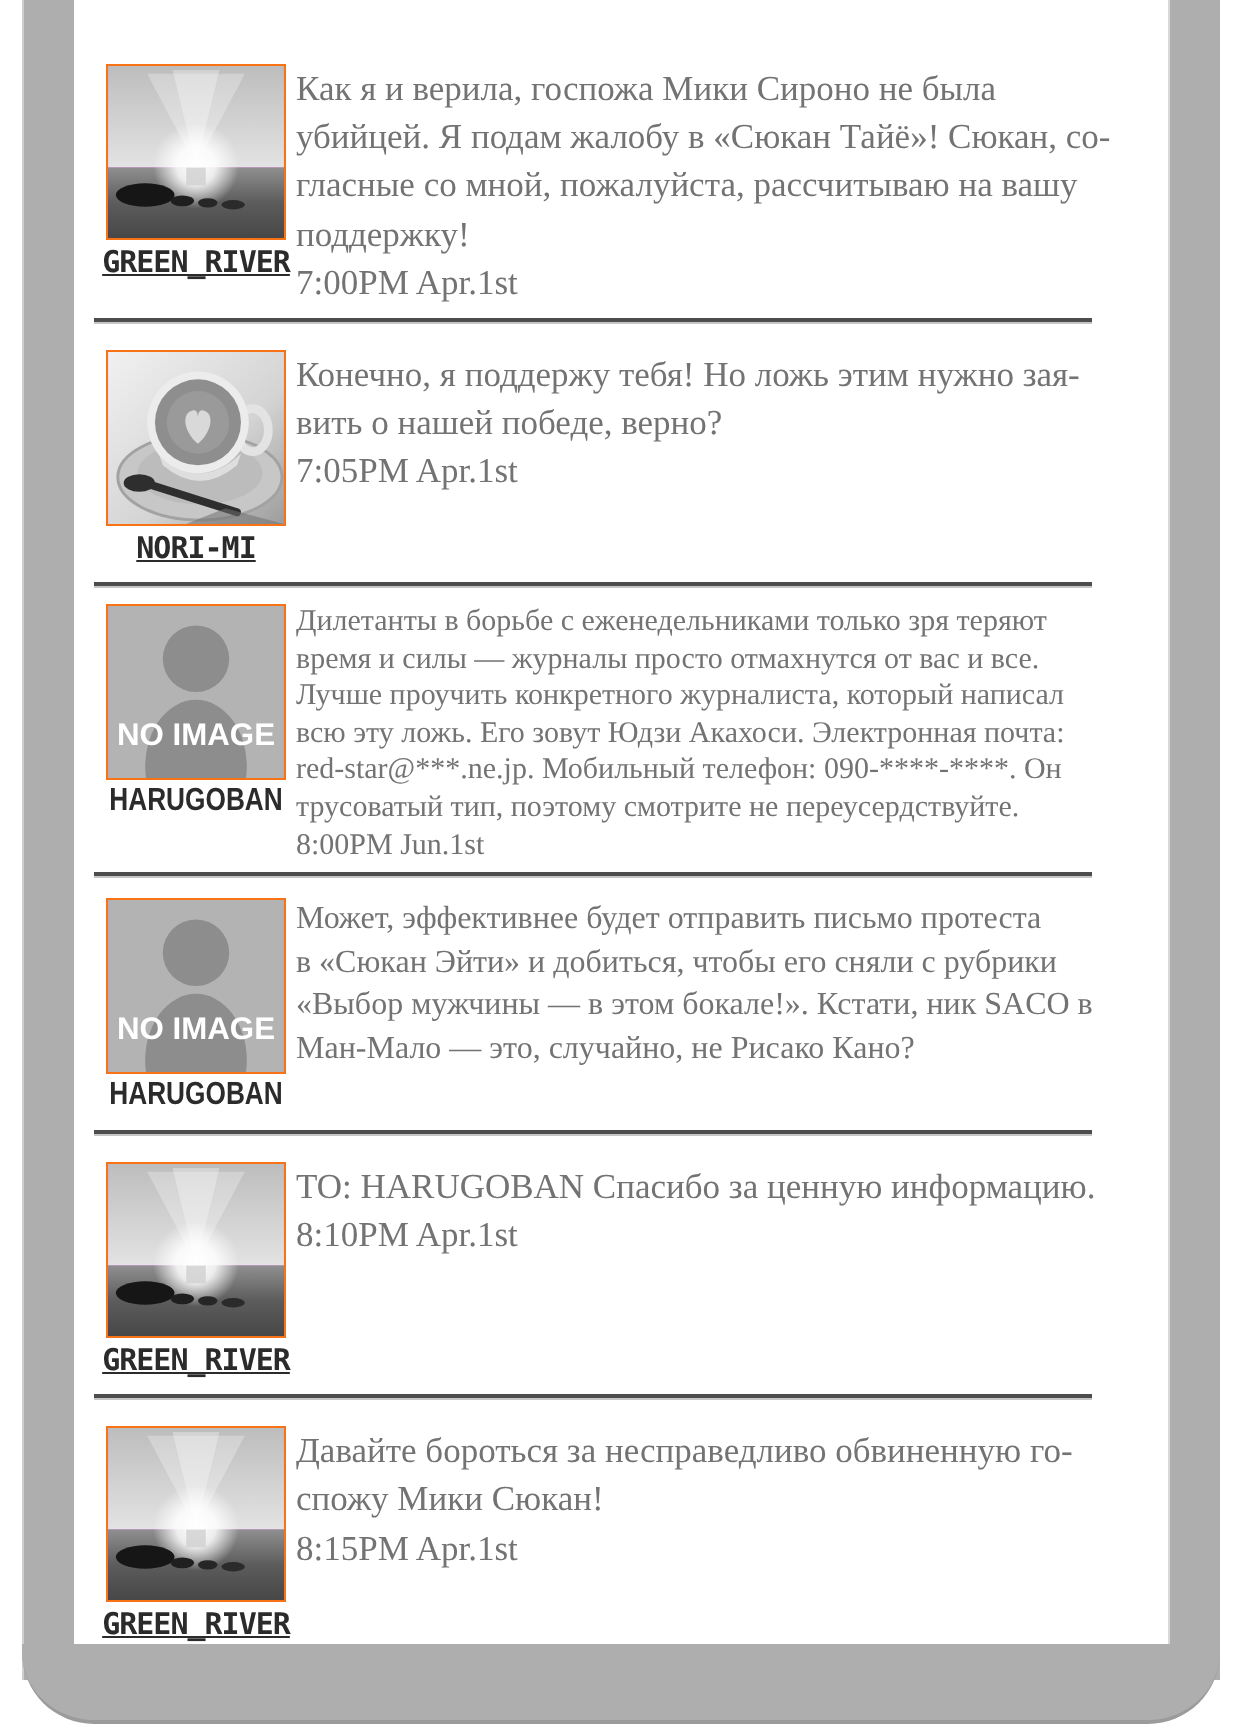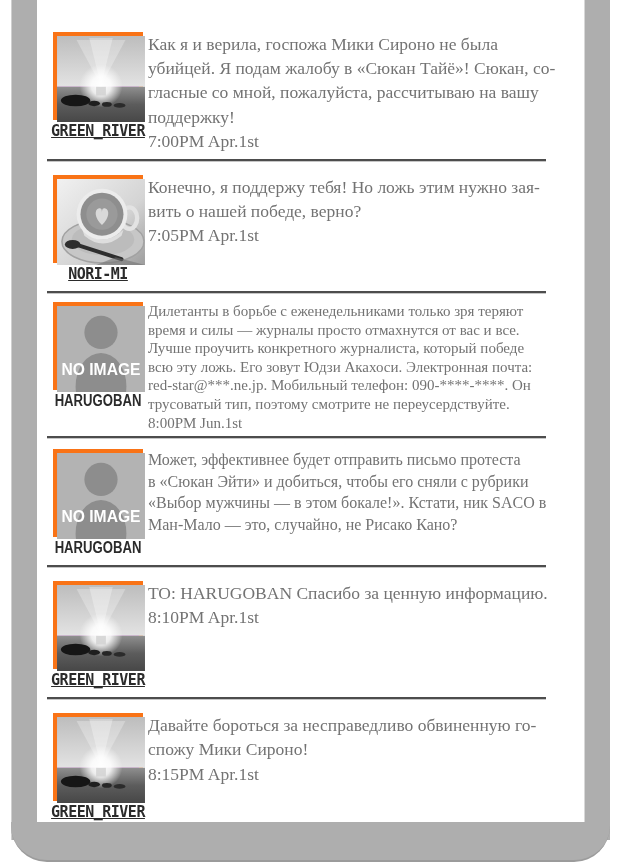--- a/index.html
+++ b/index.html
@@ -18,21 +18,21 @@
   
   .content { position:absolute; left:37px; top:0; width:547px; height:822px;
              background:#fff; overflow:hidden; }
 
   .post { display:flex; padding:14px 6px 6px 16px; }
   .post:first-child { padding-top:32px; }
   .post.size-small { padding-top:9px; padding-bottom:4px; }
   .post.size-medium { padding-top:11px; }
 
   .avatar-col { width:90px; min-height:110px; flex:0 0 90px; }
-  .avatar-box { width:90px; height:88px; border:4px solid #f97316; background:#a21caf; }
+  .avatar-box { width:90px; height:88px; border:1px solid #f97316; background:#a21caf; }
   .avatar-box svg { display:block; }
   .username { width:112px; margin-left:-11px; margin-top:2px; text-align:center;
               color:#2b2b2b; white-space:nowrap; overflow:visible; }
   .username.mono { font-family:"DejaVu Sans Mono", monospace; font-size:15px; font-weight:bold; letter-spacing:-0.5px;text-decoration:underline; }
   .username.condensed { font-family:"Liberation Sans", sans-serif; font-size:16px; font-weight:bold;
                         transform:scaleX(0.82); transform-origin:center; }
 
   .text-col { flex:1; padding-left:5px; color:#737373; }
   .size-large  .text-col { font-size:17.5px; line-height:24.2px; }
   .size-medium .text-col { font-size:16px;   line-height:21.6px; }
@@ -142,21 +142,21 @@
     <ellipse cx="45" cy="82" rx="26" ry="34" fill="#8d8d8d"></ellipse>
     <text class="noimage-text noimage-label" x="45" y="71" text-anchor="middle" font-size="16" fill="#ffffff">NO IMAGE</text>
   </svg>
 </div>
       <div class="username condensed">HARUGOBAN</div>
     </div>
     <div class="text-col">
       <div>
             <div class="line">Дилетанты в борьбе с еженедельниками только зря теряют</div>
             <div class="line">время и силы — журналы просто отмахнутся от вас и все.</div>
-            <div class="line">Лучше проучить конкретного журналиста, который победе</div>
+            <div class="line">Лучше проучить конкретного журналиста, который написал</div>
             <div class="line">всю эту ложь. Его зовут Юдзи Акахоси. Электронная почта:</div>
             <div class="line">red-star@***.ne.jp. Мобильный телефон: 090-****-****. Он</div>
             <div class="line">трусоватый тип, поэтому смотрите не переусердствуйте.</div>
           </div>
       <div class="line">8:00PM Jun.1st</div>
     </div>
   </div>
 <div class="divider"></div>
   <div class="post size-medium">
     <div class="avatar-col">
@@ -252,19 +252,19 @@
     <ellipse cx="38" cy="69" rx="6" ry="2.8" fill="#1f1f1f"></ellipse>
     <ellipse cx="51" cy="70" rx="5" ry="2.4" fill="#262626"></ellipse>
     <ellipse cx="64" cy="71" rx="6" ry="2.4" fill="#2b2b2b"></ellipse>
   </svg>
 </div>
       <div class="username mono">GREEN_RIVER</div>
     </div>
     <div class="text-col">
       <div>
             <div class="line">Давайте бороться за несправедливо обвиненную го-</div>
-            <div class="line">спожу Мики Сироно!</div>
+            <div class="line">спожу Мики Сюкан!</div>
           </div>
       <div class="line">8:15PM Apr.1st</div>
     </div>
   </div>
 </div>
 </div>
 
 </body></html>

